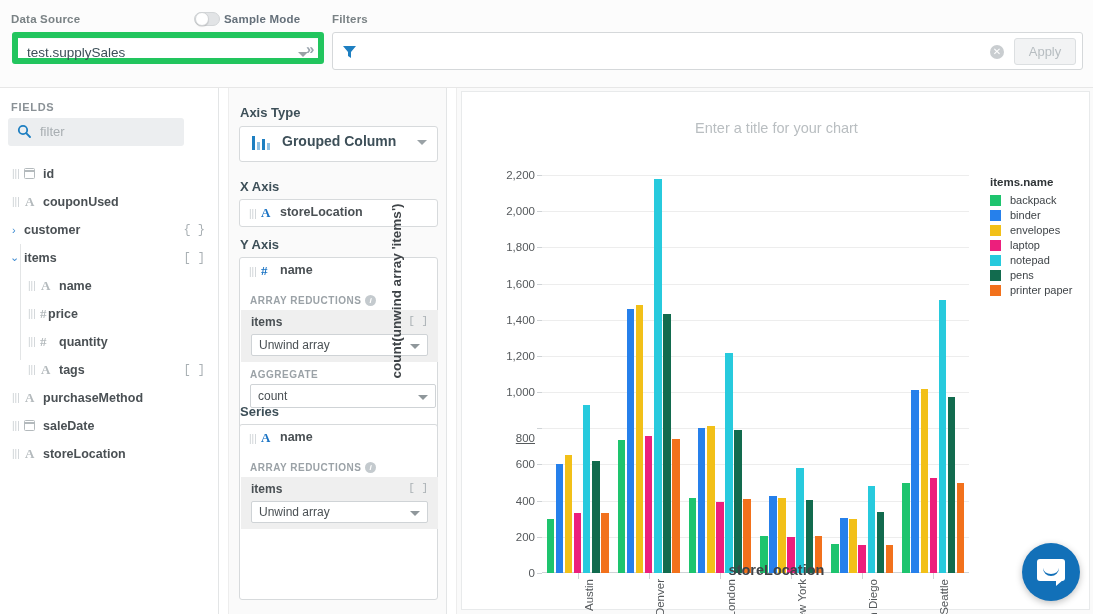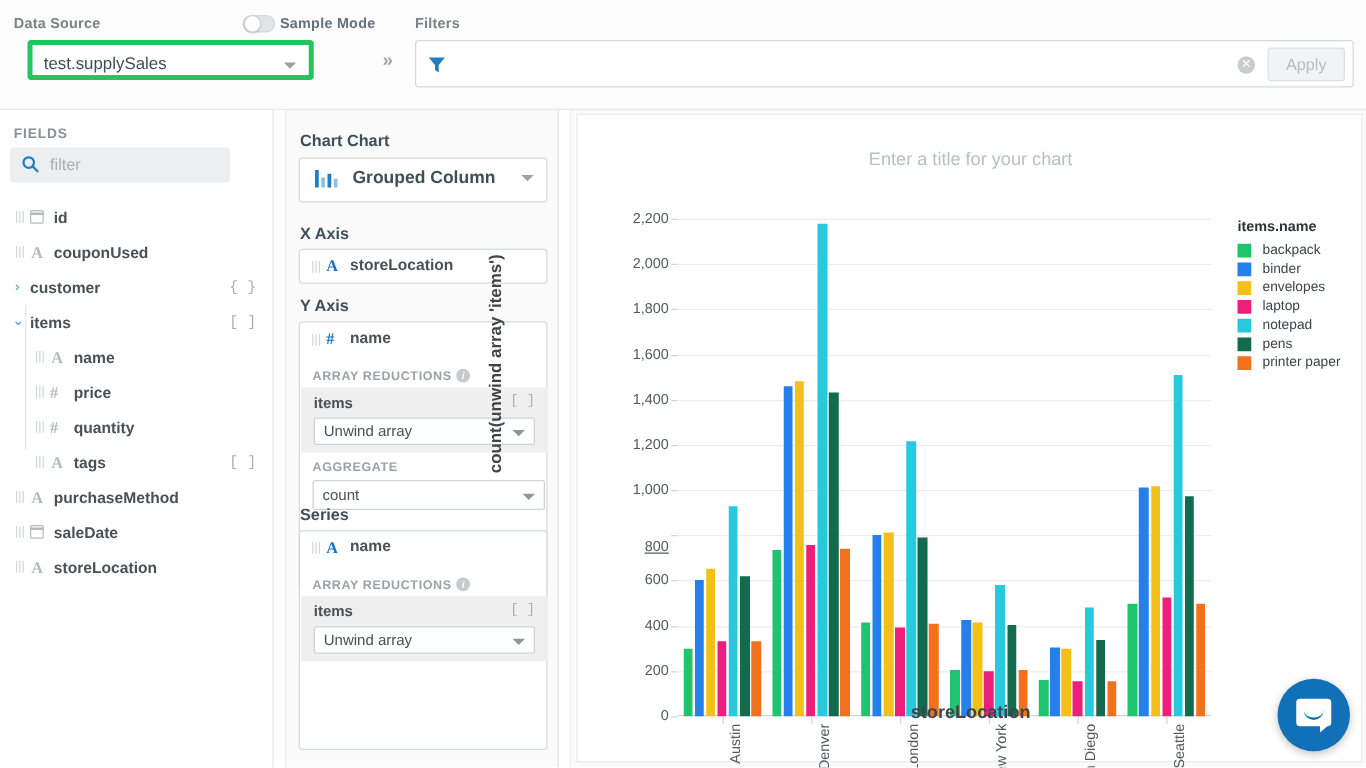--- a/index.html
+++ b/index.html
@@ -32,22 +32,22 @@
     background: #e2e4e6; border: 1px solid #d3d6d8;
   }
   .toggle .knob {
     position: absolute; left: 0px; top: -1px;
     width: 14px; height: 14px; border-radius: 50%;
     background: #fff; border: 1px solid #cfd2d4;
     box-shadow: 0 1px 1px rgba(0,0,0,.12);
   }
 
   .ds-select {
-    position: absolute; left: 22px; top: 32px; width: 229px; height: 32px;
-    background: #fff; border: 4px solid #22c55e; border-radius: 3px;
+    position: absolute; left: 12px; top: 32px; width: 312px; height: 32px;
+    background: #fff; border: 6px solid #22c55e; border-radius: 3px;
     font-size: 13.5px; color: #3d4f58; line-height: 30px; padding-left: 9px;
     box-shadow: inset 0 1px 1px rgba(0,0,0,.03);
   }
   .caret-dn {
     position: absolute; right: 10px; top: 14px;
     width: 0; height: 0; border-left: 5px solid transparent;
     border-right: 5px solid transparent; border-top: 5px solid #9aa2a6;
   }
   .chev-right {
     position: absolute; left: 306px; top: 40px;
@@ -308,21 +308,21 @@
 
       <div class="frow">
         <span class="grip" style="left:28px">|||</span>
         <span class="ticon" style="left:41px">A</span>
         <span class="fname" style="left:59px">name</span>
       </div>
 
       <div class="frow">
         <span class="grip" style="left:28px">|||</span>
         <span class="ticon" style="left:40px">#</span>
-        <span class="fname" style="left:59px">price</span>
+        <span class="fname" style="left:48px">price</span>
       </div>
 
       <div class="frow">
         <span class="grip" style="left:28px">|||</span>
         <span class="ticon" style="left:40px">#</span>
         <span class="fname" style="left:59px">quantity</span>
       </div>
 
       <div class="frow">
         <span class="grip" style="left:28px">|||</span>
@@ -346,21 +346,21 @@
       <div class="frow">
         <span class="grip" style="left:12px">|||</span>
         <span class="ticon" style="left:25px">A</span>
         <span class="fname" style="left:43px">storeLocation</span>
       </div>
     </div>
   </div>
 
   <div class="encode">
 
-    <div class="enc-lbl" style="top:17px">Chart Chart</div>
+    <div class="enc-lbl" style="top:17px">Axis Type</div>
     <div class="enc-box chart-type">
       <span class="ct-icon">
         <svg width="20" height="16" viewBox="0 0 20 16">
           <rect x="0" y="1" width="3" height="14" fill="#1e7fc1"></rect>
           <rect x="5" y="7" width="3" height="8" fill="#8fc0e2"></rect>
           <rect x="10" y="4" width="3" height="11" fill="#1e7fc1"></rect>
           <rect x="15" y="8" width="3" height="7" fill="#8fc0e2"></rect>
         </svg>
       </span>
       <span class="ct-text">Grouped Column</span>

